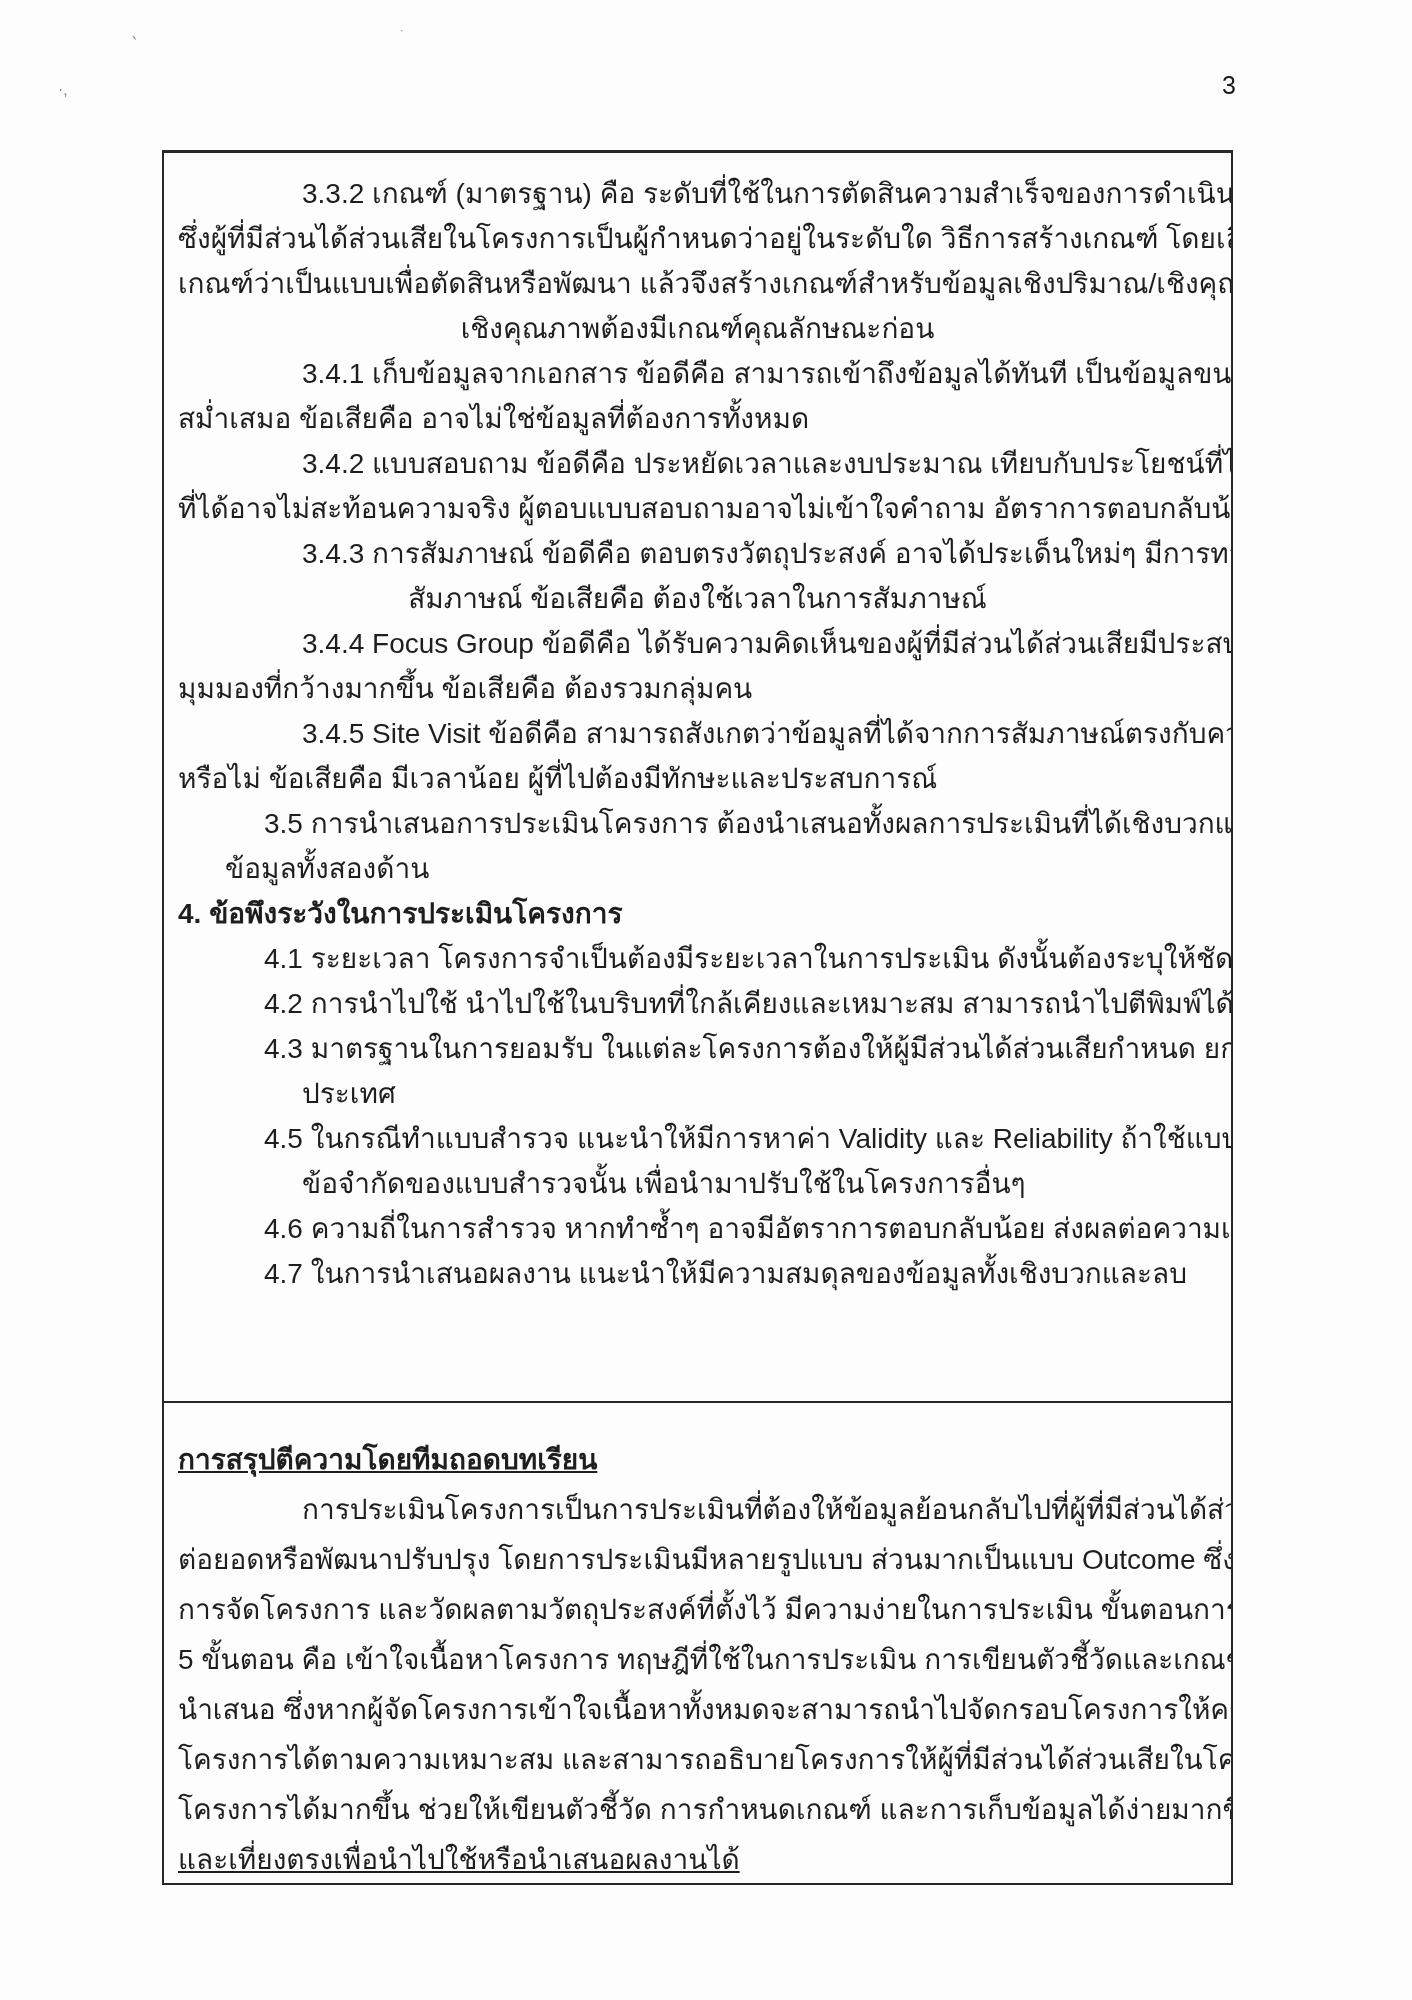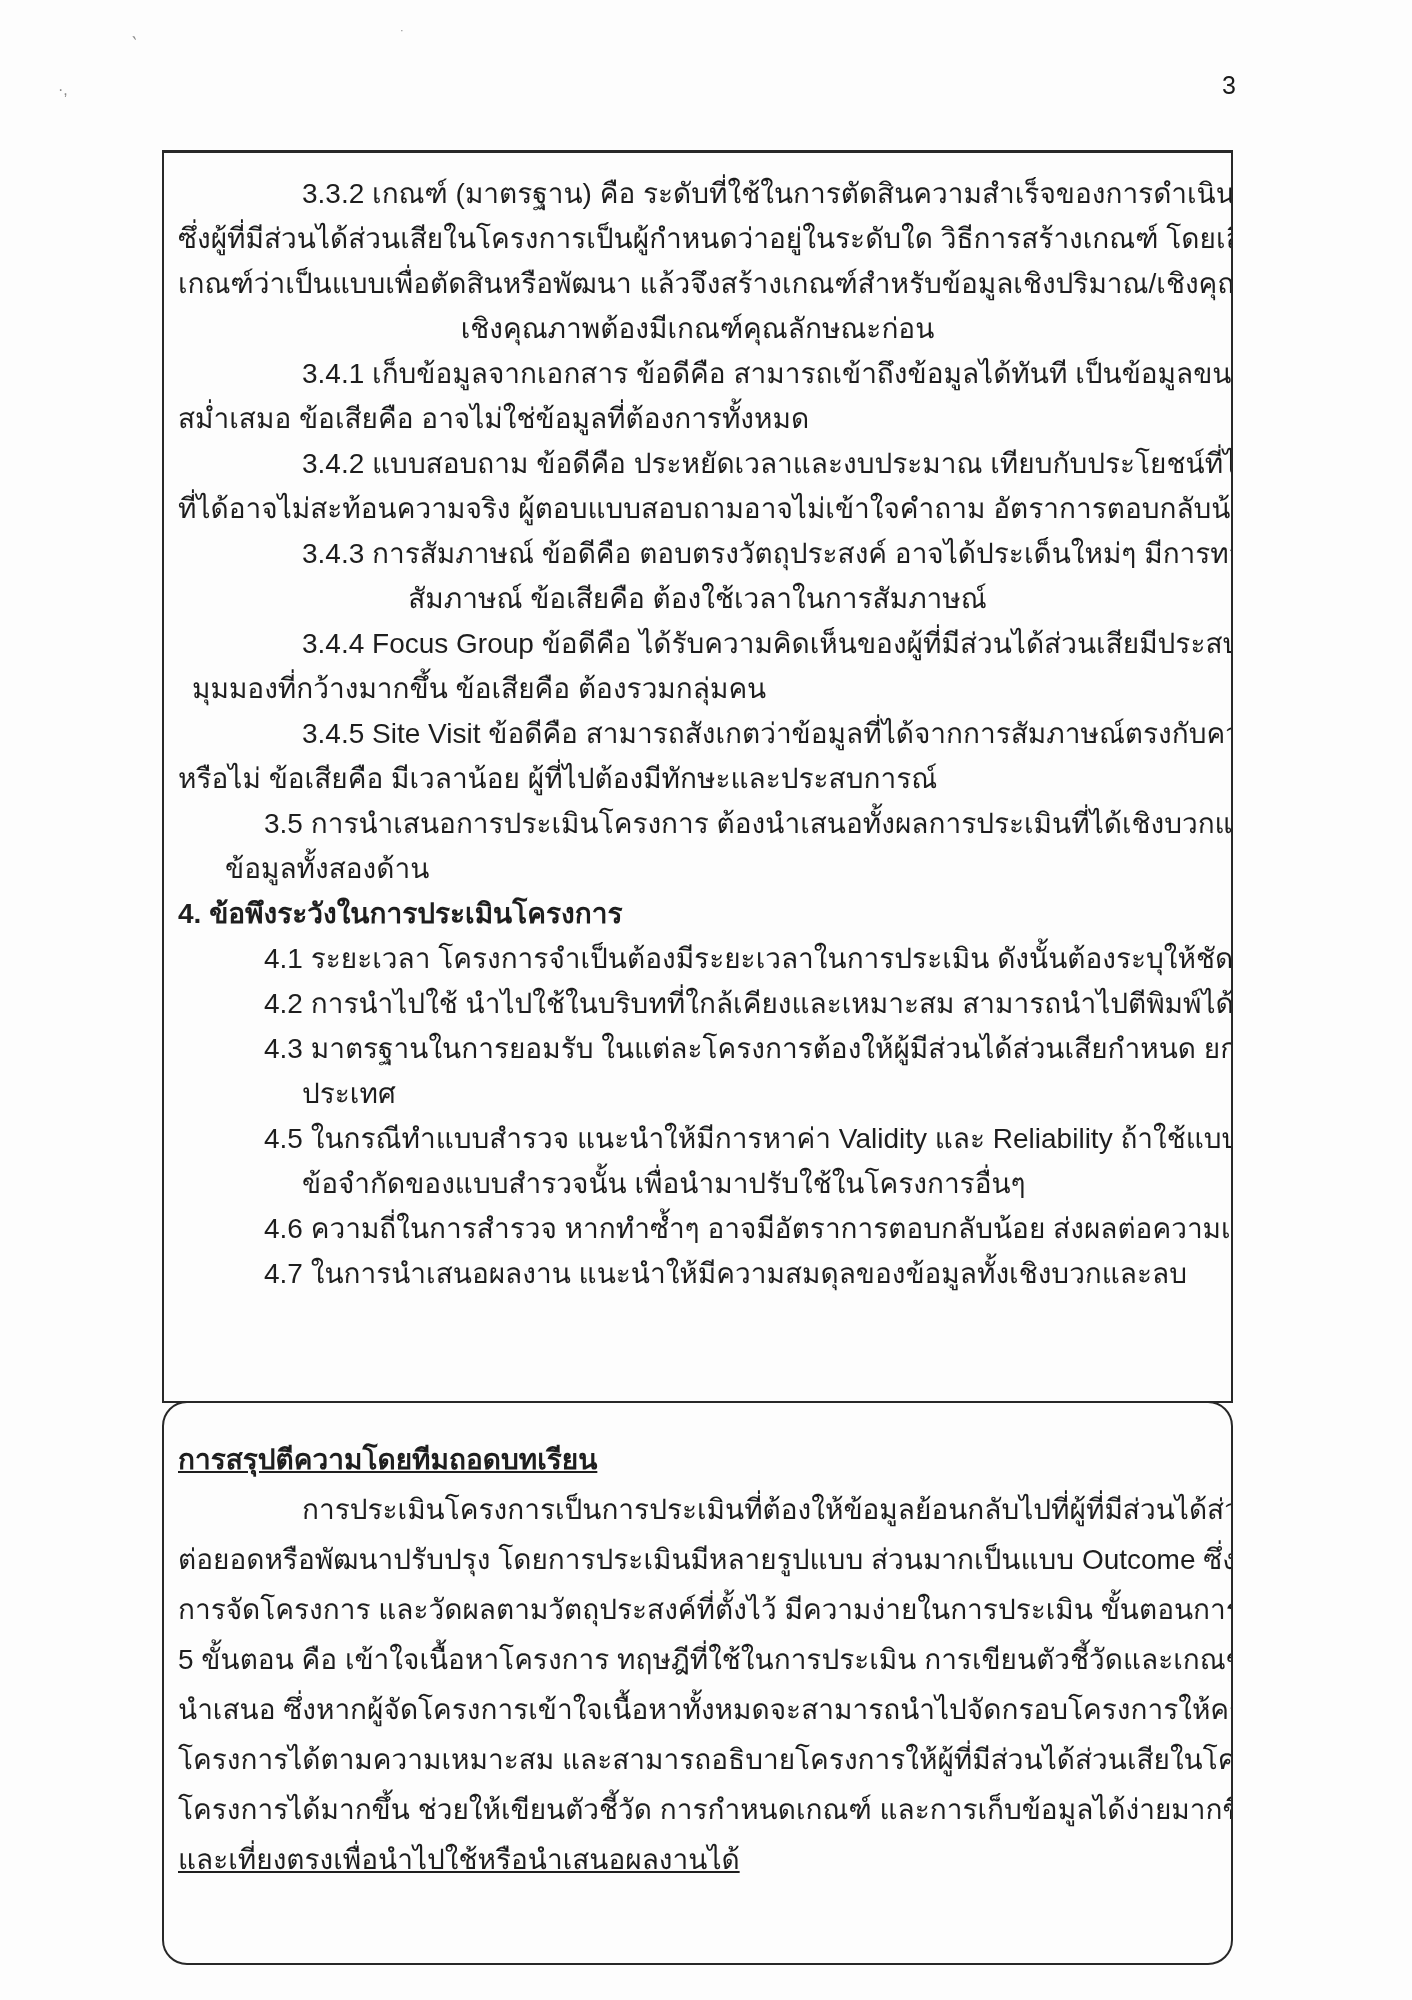--- a/index.html
+++ b/index.html
@@ -33,23 +33,22 @@
     overflow: hidden;
   }
   #box1 {
     top: 150px;
     height: 1253px;
     padding: 18px 14px 0 14px;
     border-top-width: 3px;
   }
   #box2 {
     top: 1401px;
-    height: 564px;
+    height: 484px;
     padding: 32px 14px 0 14px;
-    border-radius: 25px;
   }
   .tline {
     white-space: nowrap;
     font-size: 28px;
   }
   #box1 .tline {
     height: 45px;
     line-height: 45px;
   }
   #box2 .tline {
@@ -92,21 +91,21 @@
       <div class="tline" style="padding-left: 0px;">ซึ่งผู้ที่มีส่วนได้ส่วนเสียในโครงการเป็นผู้กำหนดว่าอยู่ในระดับใด วิธีการสร้างเกณฑ์ โดยเลือกรูปแบบของ</div>
       <div class="tline" style="padding-left: 0px;">เกณฑ์ว่าเป็นแบบเพื่อตัดสินหรือพัฒนา แล้วจึงสร้างเกณฑ์สำหรับข้อมูลเชิงปริมาณ/เชิงคุณภาพ ซึ่งข้อมูล</div>
       <div class="tline" style="padding-left: 0px; text-align: center;">เชิงคุณภาพต้องมีเกณฑ์คุณลักษณะก่อน</div>
       <div class="tline" style="padding-left: 124px;">3.4.1 เก็บข้อมูลจากเอกสาร ข้อดีคือ สามารถเข้าถึงข้อมูลได้ทันที เป็นข้อมูลขนาดใหญ่ และมีการเก็บอย่าง</div>
       <div class="tline" style="padding-left: 0px;">สม่ำเสมอ ข้อเสียคือ อาจไม่ใช่ข้อมูลที่ต้องการทั้งหมด</div>
       <div class="tline" style="padding-left: 124px;">3.4.2 แบบสอบถาม ข้อดีคือ ประหยัดเวลาและงบประมาณ เทียบกับประโยชน์ที่ได้คุ้มค่า ข้อเสียคือ ข้อมูล</div>
       <div class="tline" style="padding-left: 0px;">ที่ได้อาจไม่สะท้อนความจริง ผู้ตอบแบบสอบถามอาจไม่เข้าใจคำถาม อัตราการตอบกลับน้อย</div>
       <div class="tline" style="padding-left: 124px;">3.4.3 การสัมภาษณ์ ข้อดีคือ ตอบตรงวัตถุประสงค์ อาจได้ประเด็นใหม่ๆ มีการทวนสอบตัวเลขและข้อมูล</div>
       <div class="tline" style="padding-left: 0px; text-align: center;">สัมภาษณ์ ข้อเสียคือ ต้องใช้เวลาในการสัมภาษณ์</div>
       <div class="tline" style="padding-left: 124px;">3.4.4 Focus Group ข้อดีคือ ได้รับความคิดเห็นของผู้ที่มีส่วนได้ส่วนเสียมีประสบการณ์อย่างไร ทำให้</div>
-      <div class="tline" style="padding-left: 0px; margin-left: 14px;">มุมมองที่กว้างมากขึ้น ข้อเสียคือ ต้องรวมกลุ่มคน</div>
+      <div class="tline" style="padding-left: 0px;">มุมมองที่กว้างมากขึ้น ข้อเสียคือ ต้องรวมกลุ่มคน</div>
       <div class="tline" style="padding-left: 124px;">3.4.5 Site Visit ข้อดีคือ สามารถสังเกตว่าข้อมูลที่ได้จากการสัมภาษณ์ตรงกับความเป็นจริงในเชิงปฏิบัติ</div>
       <div class="tline" style="padding-left: 0px;">หรือไม่ ข้อเสียคือ มีเวลาน้อย ผู้ที่ไปต้องมีทักษะและประสบการณ์</div>
       <div class="tline" style="padding-left: 86px;">3.5 การนำเสนอการประเมินโครงการ ต้องนำเสนอทั้งผลการประเมินที่ได้เชิงบวกและเชิงลบ มีความสมดุลของ</div>
       <div class="tline" style="padding-left: 0px; margin-left: 47px;">ข้อมูลทั้งสองด้าน</div>
       <div class="tline bold" style="padding-left: 0px;">4. ข้อพึงระวังในการประเมินโครงการ</div>
       <div class="tline" style="padding-left: 86px;">4.1 ระยะเวลา โครงการจำเป็นต้องมีระยะเวลาในการประเมิน ดังนั้นต้องระบุให้ชัดเจนว่าเป็นช่วงใด</div>
       <div class="tline" style="padding-left: 86px;">4.2 การนำไปใช้ นำไปใช้ในบริบทที่ใกล้เคียงและเหมาะสม สามารถนำไปตีพิมพ์ได้หากเป็นตัวชี้วัดที่น่าสนใจ</div>
       <div class="tline" style="padding-left: 86px;">4.3 มาตรฐานในการยอมรับ ในแต่ละโครงการต้องให้ผู้มีส่วนได้ส่วนเสียกำหนด ยกเว้นแต่เป็นโครงการทั้ง</div>
       <div class="tline" style="padding-left: 124px;">ประเทศ</div>
       <div class="tline" style="padding-left: 86px;">4.5 ในกรณีทำแบบสำรวจ แนะนำให้มีการหาค่า Validity และ Reliability ถ้าใช้แบบสำรวจที่มีอยู่แล้ว ให้ระบุ</div>

